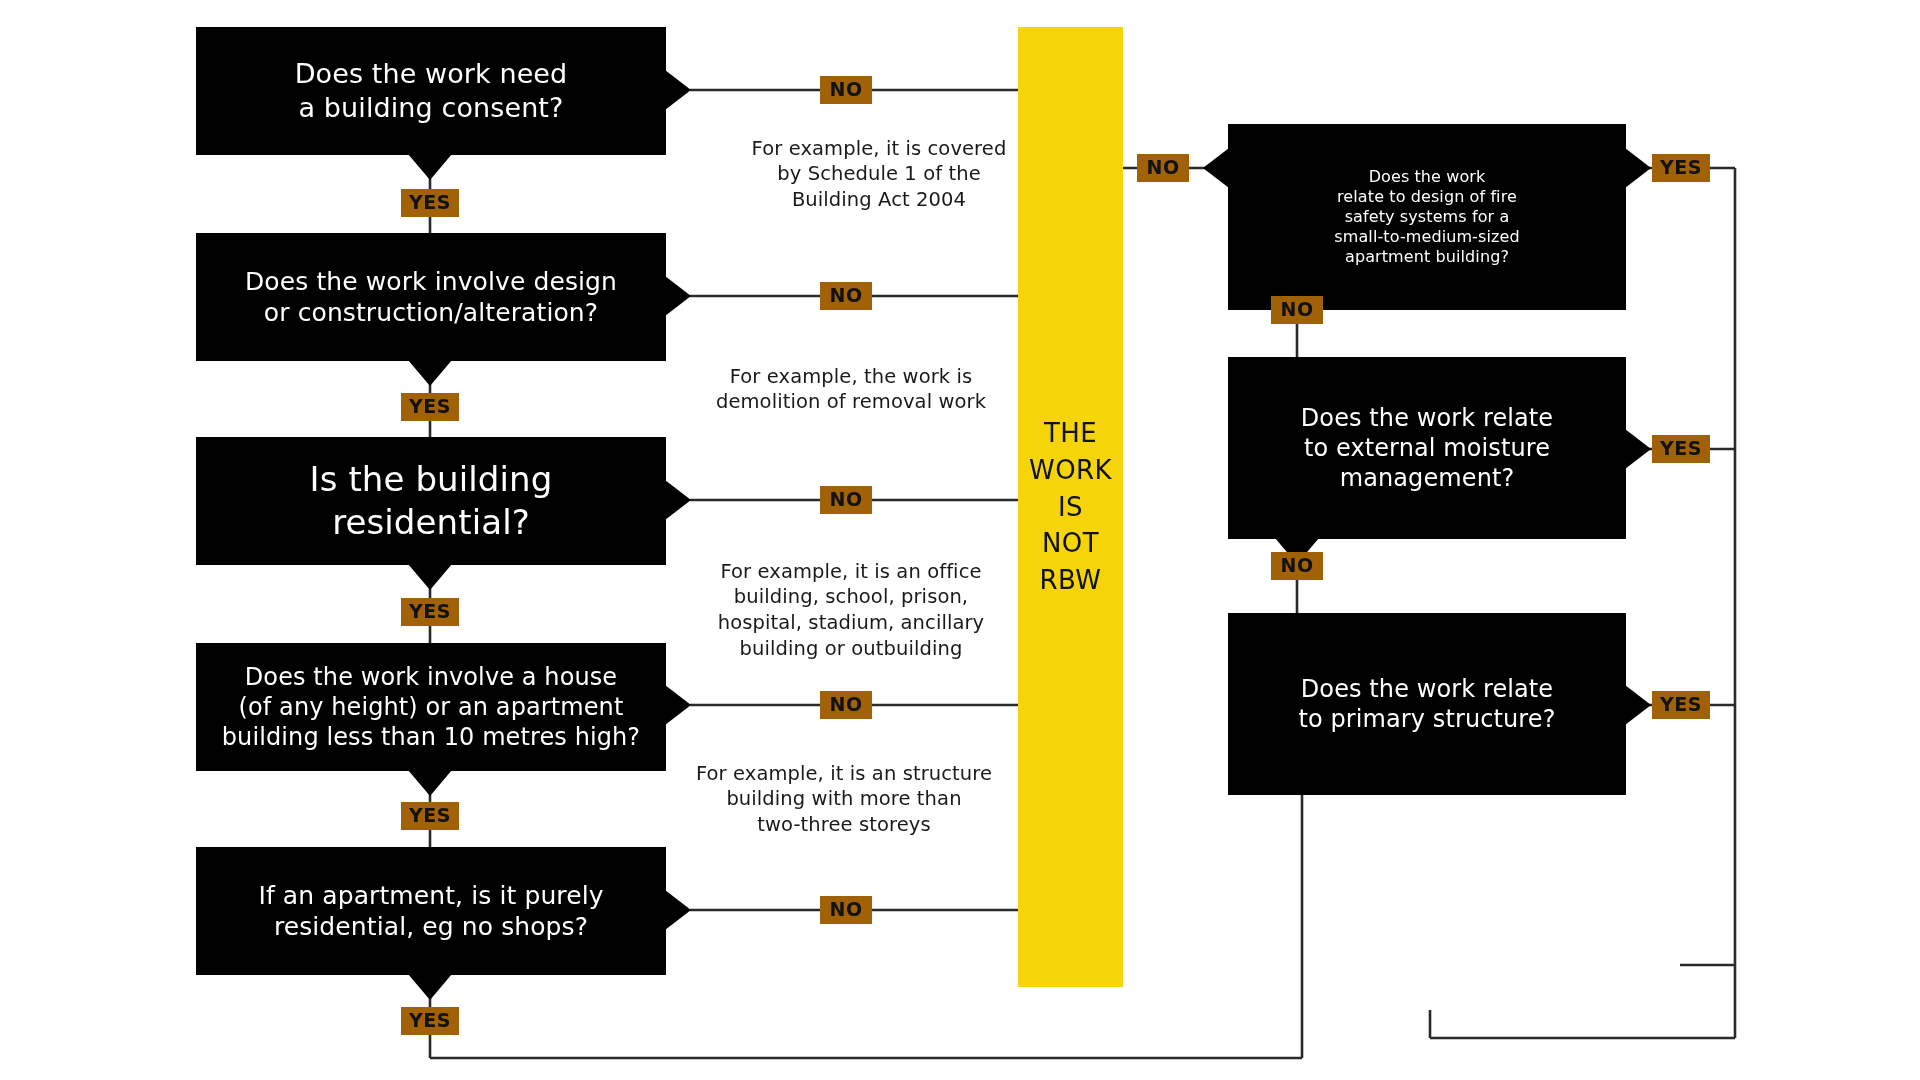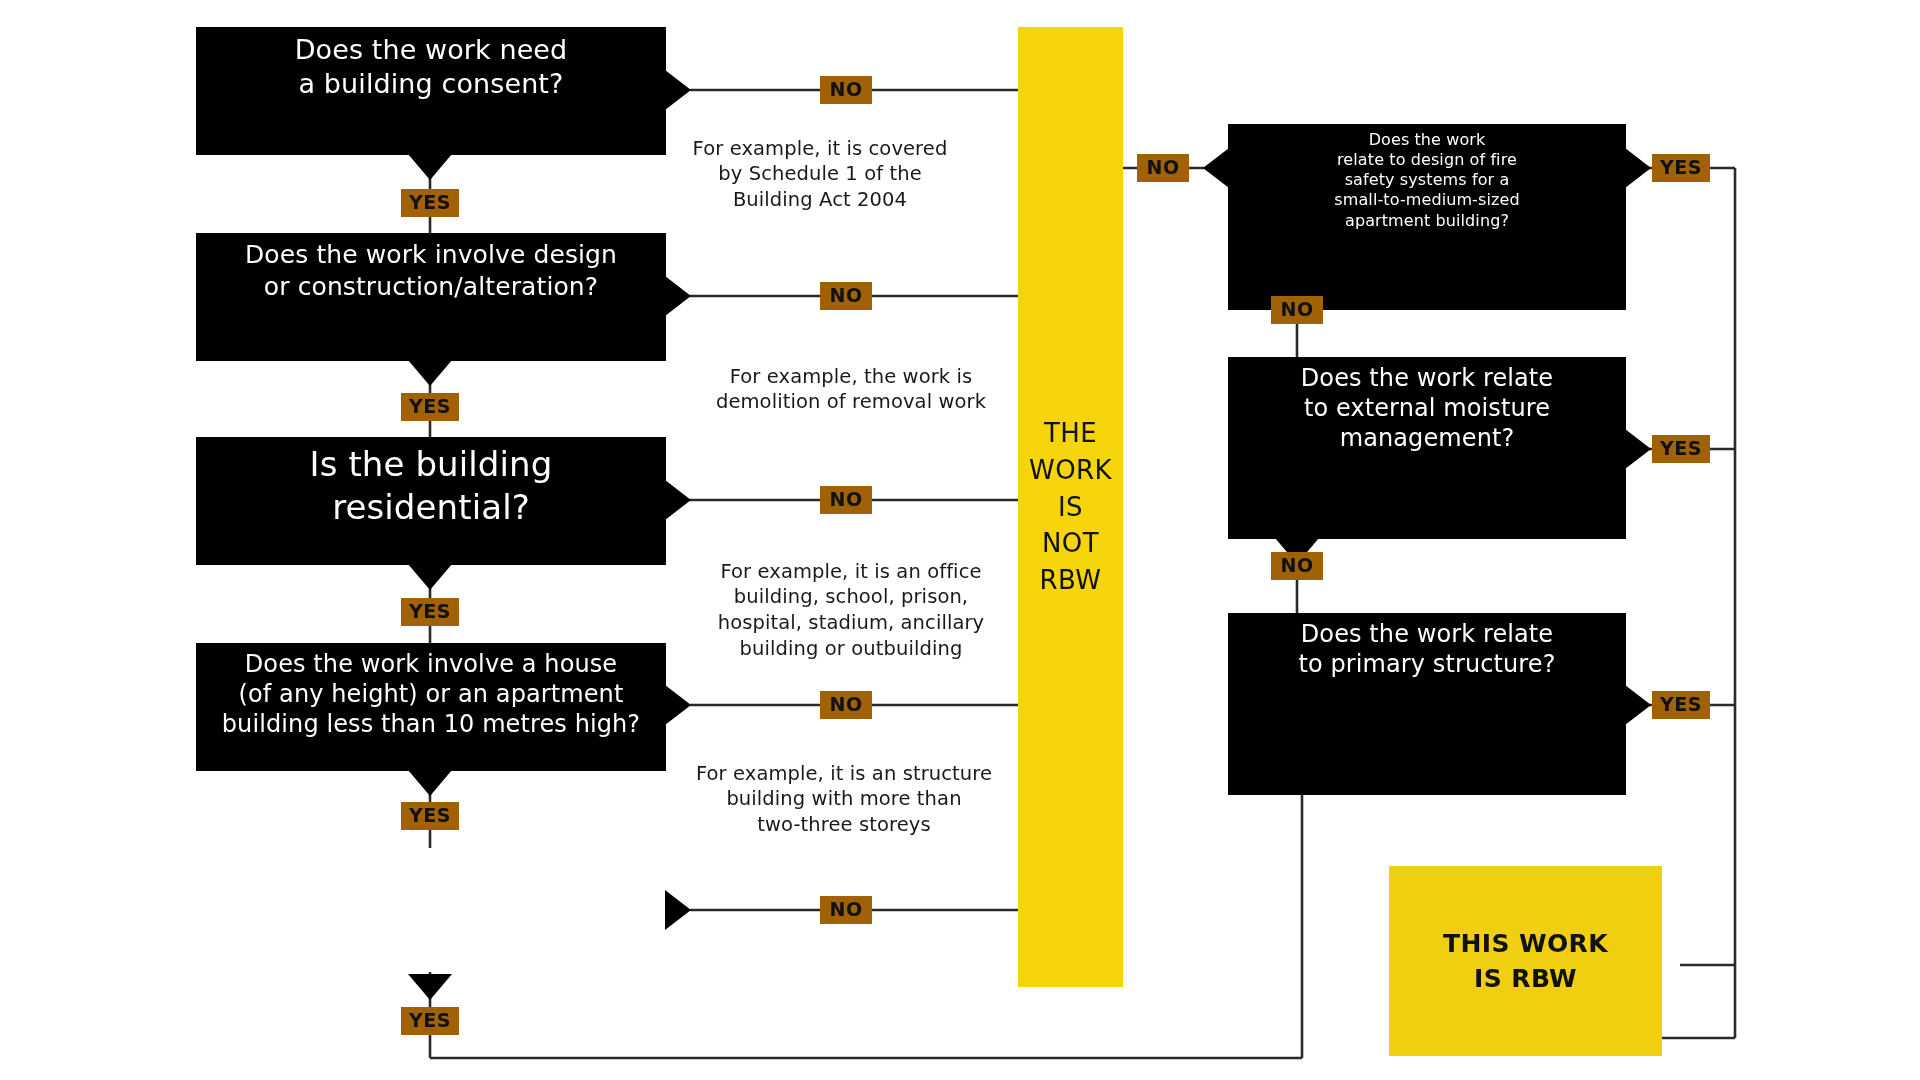--- a/index.html
+++ b/index.html
@@ -6,21 +6,21 @@
   body{
     width:1920px;height:1080px;overflow:hidden;position:relative;
     font-family:"DejaVu Sans","Liberation Sans",sans-serif;
   }
   #stage{position:absolute;inset:0;}
 
   svg.wires{position:absolute;left:0;top:0;width:1920px;height:1080px;}
 
   .qbox{
     position:absolute;background:#000000;color:#ffffff;
-    display:flex;align-items:flex-start;justify-content:center;text-align:center;
+    display:flex;align-items:center;justify-content:center;text-align:center;
     line-height:1.26;font-weight:400;letter-spacing:.1px;
     padding:6px 20px;box-sizing:border-box;z-index:3;
   }
   .qbox .txt{display:block;}
 
   
   .ar{position:absolute;width:0;height:0;z-index:2;}
   .ar-down{border-left:22px solid transparent;border-right:22px solid transparent;border-top:26px solid #000;}
   .ar-right{border-top:20px solid transparent;border-bottom:20px solid transparent;border-left:26px solid #000;}
   .ar-left{border-top:20px solid transparent;border-bottom:20px solid transparent;border-right:26px solid #000;}
@@ -117,20 +117,24 @@
   <div class="ar ar-right" style="left:665px;top:480px;"></div>
 
   <div class="qbox" style="left:196px;top:643px;width:470px;height:128px;font-size:24px;">
     <span class="txt" style="white-space:pre-line;">Does the work involve a house
 (of any height) or an apartment
 building less than 10 metres high?</span>
   </div>
   <div class="ar ar-down" style="left:408px;top:770px;"></div>
   <div class="ar ar-right" style="left:665px;top:685px;"></div>
 
+  <div class="qbox" style="left:196px;top:847px;width:470px;height:128px;font-size:25px;">
+    <span class="txt" style="white-space:pre-line;">If an apartment, is it purely
+residential, eg no shops?</span>
+  </div>
   <div class="ar ar-down" style="left:408px;top:974px;"></div>
   <div class="ar ar-right" style="left:665px;top:890px;"></div>
 
   <div class="badge" style="left:401px;top:189px;width:58px;height:28px;">
     <span>YES</span>
   </div>
   <div class="badge" style="left:401px;top:393px;width:58px;height:28px;">
     <span>YES</span>
   </div>
   <div class="badge" style="left:401px;top:598px;width:58px;height:28px;">
@@ -152,21 +156,21 @@
   <div class="badge" style="left:820px;top:486px;width:52px;height:28px;">
     <span>NO</span>
   </div>
   <div class="badge" style="left:820px;top:691px;width:52px;height:28px;">
     <span>NO</span>
   </div>
   <div class="badge" style="left:820px;top:896px;width:52px;height:28px;">
     <span>NO</span>
   </div>
 
-  <div class="note" style="left:661px;top:110px;width:318px;white-space:pre-line;">
+  <div class="note" style="left:720px;top:110px;width:318px;white-space:pre-line;">
     <span>For example, it is covered
 by Schedule 1 of the
 Building Act 2004</span>
   </div>
   <div class="note" style="left:692px;top:533px;width:318px;white-space:pre-line;">
     <span>For example, it is an office
 building, school, prison,
 hospital, stadium, ancillary
 building or outbuilding</span>
   </div>
@@ -226,18 +230,14 @@
   <div class="badge" style="left:1652px;top:154px;width:58px;height:28px;">
     <span>YES</span>
   </div>
   <div class="badge" style="left:1652px;top:435px;width:58px;height:28px;">
     <span>YES</span>
   </div>
   <div class="badge" style="left:1652px;top:691px;width:58px;height:28px;">
     <span>YES</span>
   </div>
 
-  <div class="resultbox" style="left:1389px;top:866px;width:273px;height:190px;">
-    <span class="rb-txt" style="white-space:pre-line;">THIS WORK
-IS RBW</span>
-  </div>
 
 </div>
 
 </body></html>

